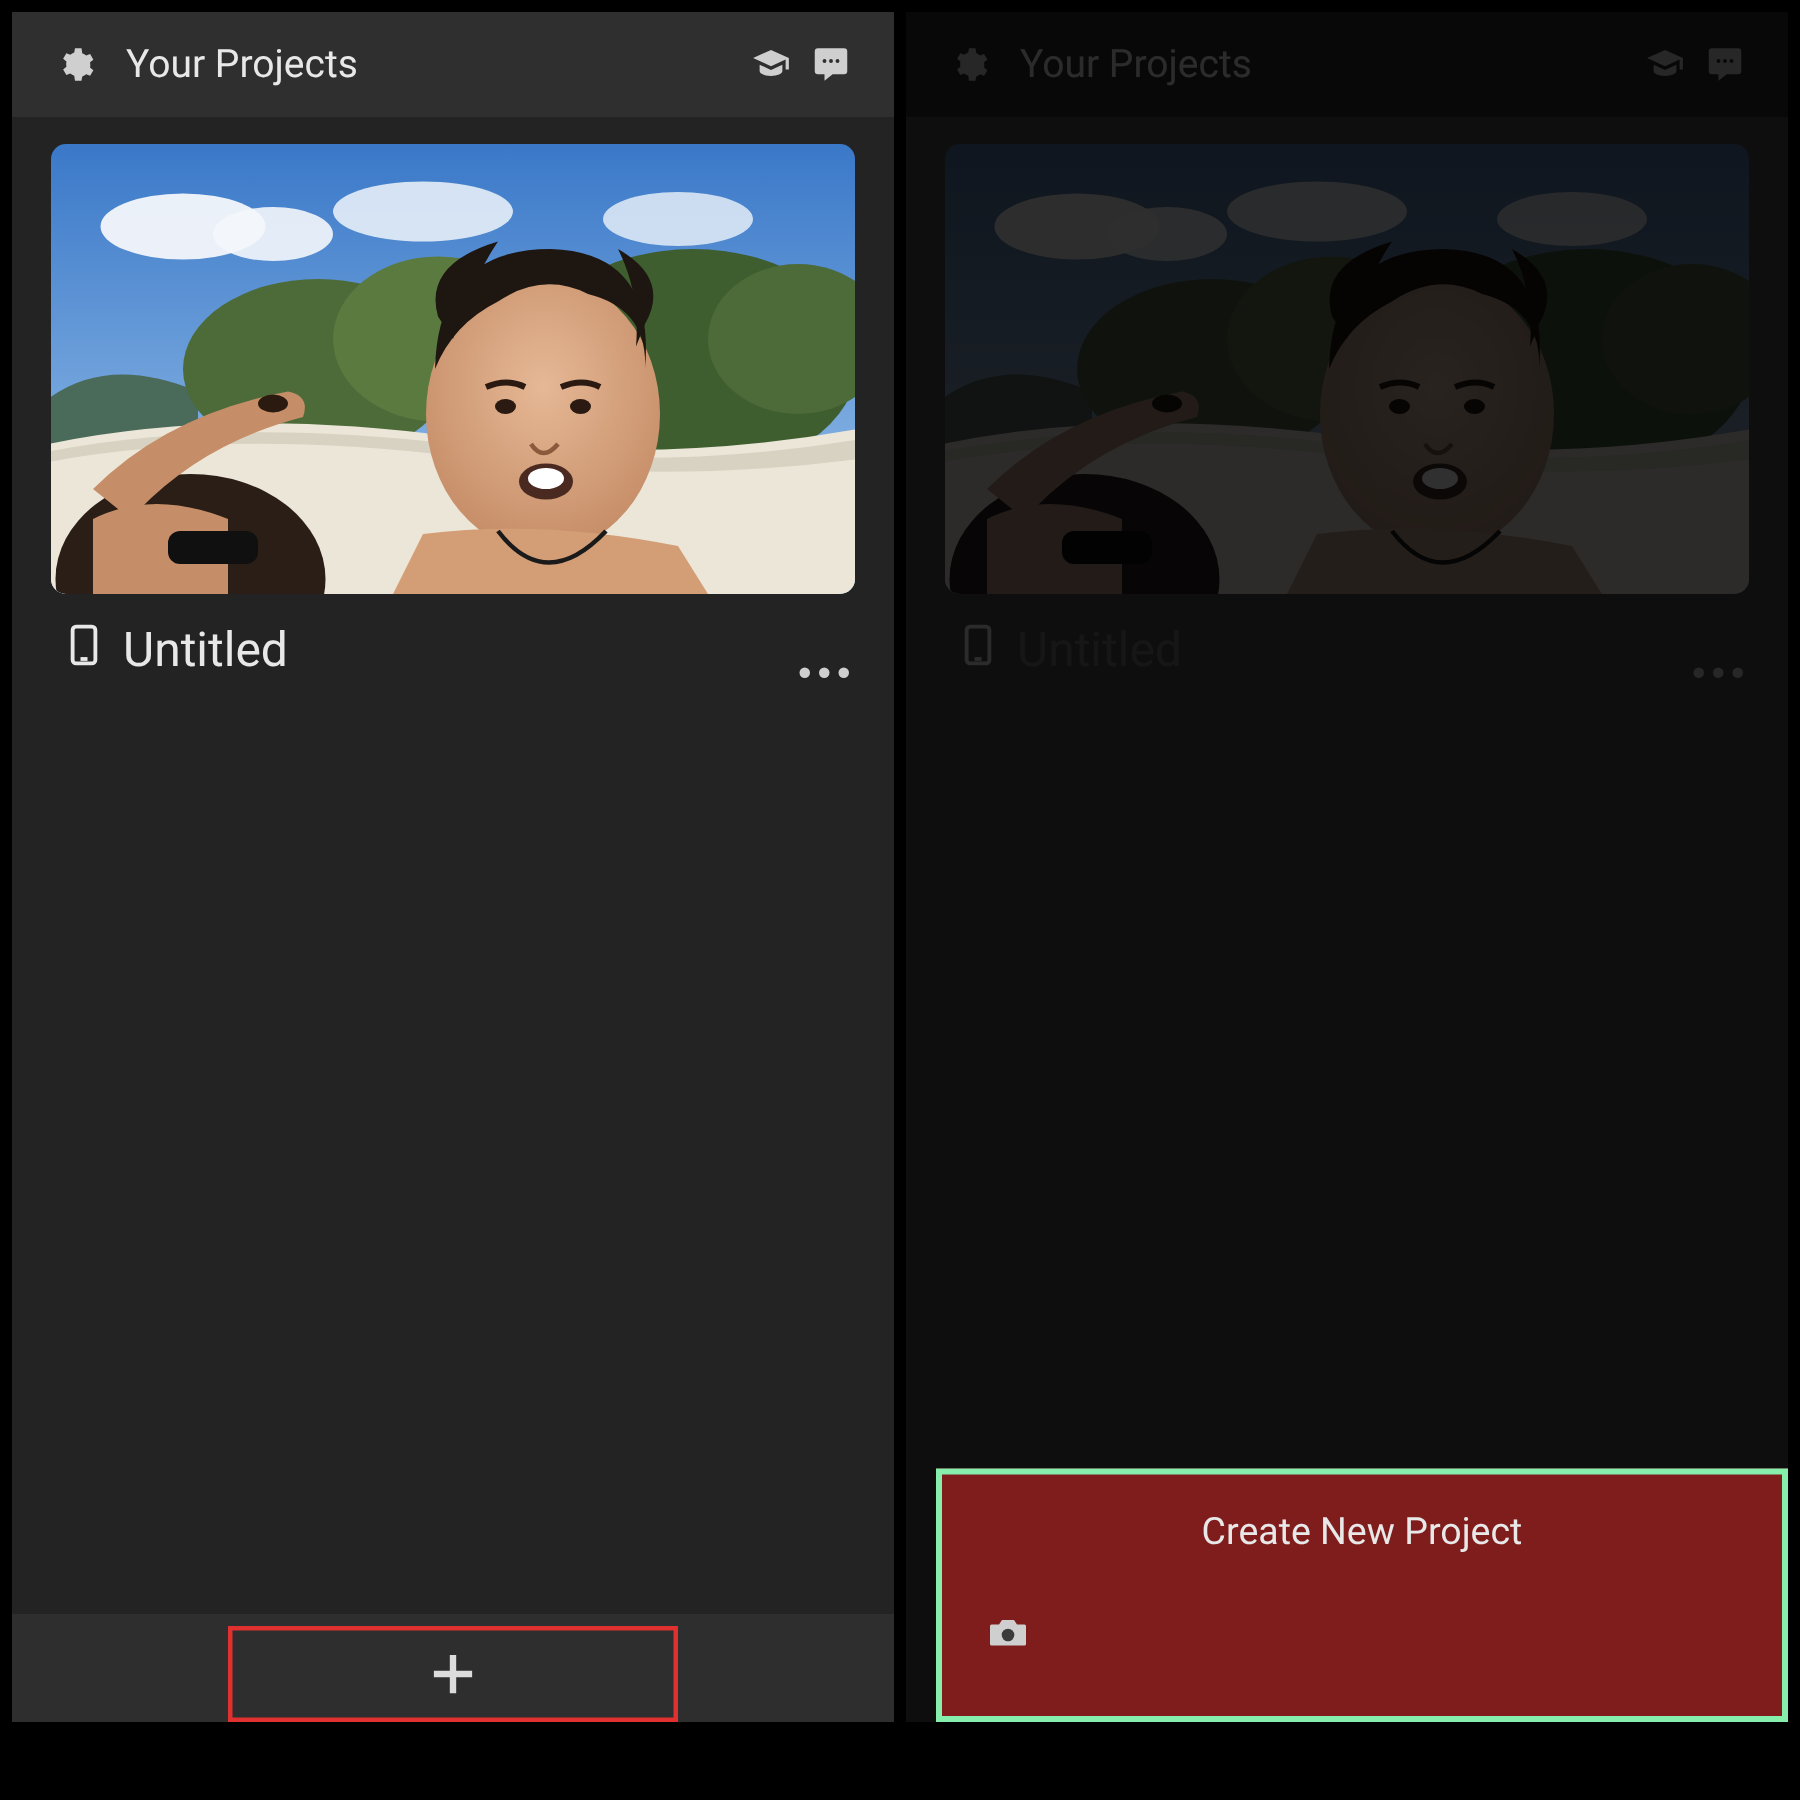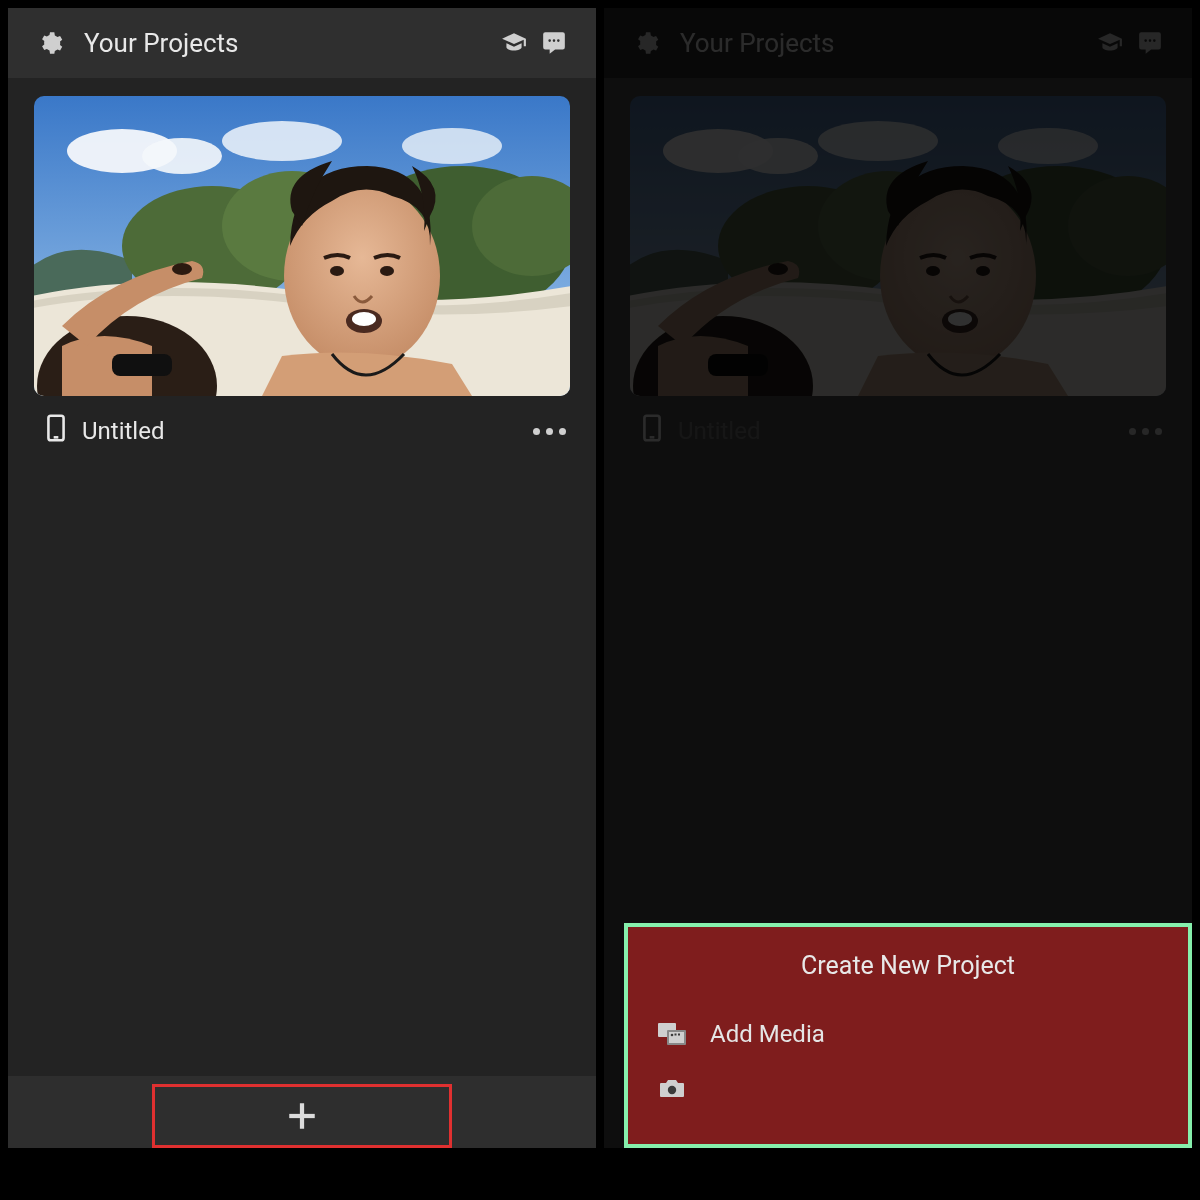--- a/index.html
+++ b/index.html
@@ -39,24 +39,24 @@
     margin: 18px 26px 0 26px;
     height: 300px;
     border-radius: 10px;
     overflow: hidden;
     position: relative;
   }
   .thumb svg { width: 100%; height: 100%; display:block; }
 
   .proj-row {
     display:flex;
-    align-items:center;
+    align-items:flex-end;
     padding: 18px 30px 0 38px;
     color:#e8e8e8;
-    font-size: 24px;
+    font-size: 32px;
   }
   .proj-row .phone-icon { margin-right: 16px; }
   .proj-row .proj-name { flex:1; }
   .proj-row .more { display:flex; gap:6px; }
   .proj-row .more span { width:7px; height:7px; border-radius:50%; background:#cfcfcf; display:block; }
 
   .phone-icon svg { width: 20px; height: 28px; fill:none; stroke:#e8e8e8; stroke-width:2.2; }
 
   .bottom-bar {
     position:absolute;
@@ -265,32 +265,19 @@
       </span>
   </div>
 
   <div class="dim-overlay"></div>
 
   <div class="sheet">
     <div class="sheet-title">Create New Project</div>
     <div class="sheet-item">
       <span class="item-icon">
         <svg viewBox="0 0 28 22">
-            <rect x="0" y="0" width="18" height="14" rx="1" fill="#cfcfcf"></rect>
-            <rect x="9" y="7" width="19" height="15" rx="1" fill="#888"></rect>
-            <rect x="11" y="9" width="15" height="11" fill="#cfcfcf"></rect>
-            <circle cx="14" cy="12" r="1.3" fill="#3b3b3b"></circle>
-            <rect x="16.5" y="10.5" width="2" height="2" fill="#3b3b3b"></rect>
-            <rect x="20" y="10.5" width="2" height="2" fill="#3b3b3b"></rect>
-          </svg>
-      </span>
-      <span>Add Media</span>
-    </div>
-    <div class="sheet-item">
-      <span class="item-icon">
-        <svg viewBox="0 0 28 22">
             <path d="M3 6h5l2-3h8l2 3h5a1 1 0 011 1v12a1 1 0 01-1 1H3a1 1 0 01-1-1V7a1 1 0 011-1z"></path>
             <circle cx="14" cy="13" r="4.2" fill="#3b3b3b"></circle>
           </svg>
       </span>
     </div>
   </div>
 </div>
 
 </body></html>

